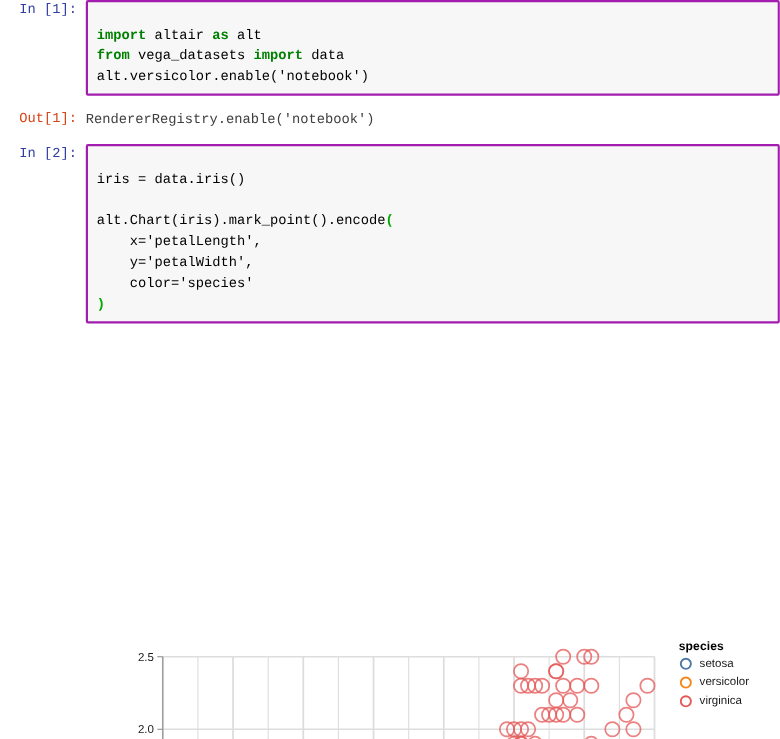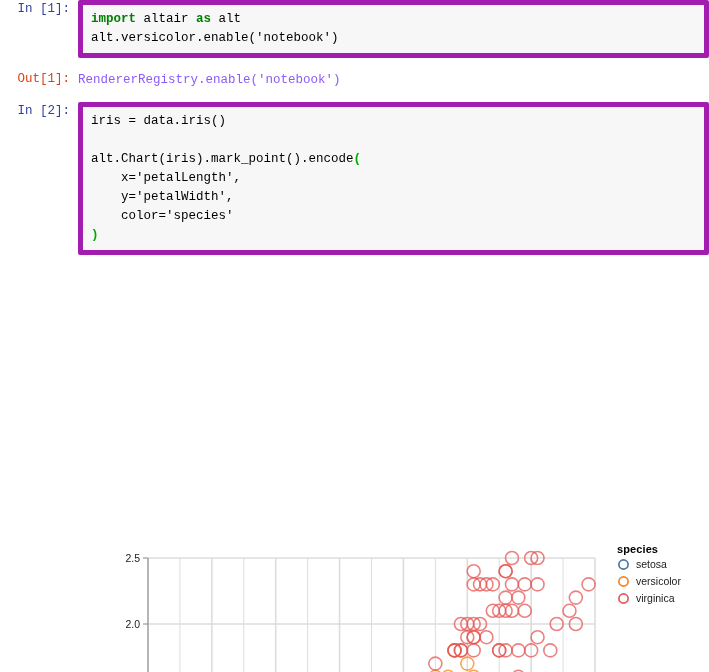--- a/index.html
+++ b/index.html
@@ -36,38 +36,38 @@
     font-size: 12.5px;
     line-height: 19px;
     white-space: pre;
   }
   .prompt-in   { color: #303F9F; }
   .prompt-out  { color: #D84315; padding-left: 12px; }
 
   .input-area {
     flex: 1;
     background: #f7f7f7;
-    border: 5px solid #a21caf;
+    border: 2px solid #a21caf;
     border-radius: 2px;
-    padding: 5px 0 5px 8px;
+    padding: 21px 0 5px 8px;
     box-sizing: border-box;
     font-family: "Liberation Mono", monospace;
     font-size: 12.5px;
     line-height: 19px;
     white-space: pre;
     color: #000;
     overflow: hidden;
   }
   .output-area {
     flex: 1;
     font-family: "Liberation Mono", monospace;
     font-size: 12.5px;
     line-height: 19px;
     white-space: pre;
-    color: #8b5cf6;
+    color: #404040;
     padding-top: 1px;
   }
 
   .tok-kw   { color: #008000; font-weight: bold; }
   .tok-str  { color: #000000; }
   .tok-punc { color: #00aa00; font-weight: bold; }
 
   .cell-gap { height: 12px; }
 
   
@@ -130,21 +130,21 @@
     color: #1a1a1a;
   }
 </style>
 </head>
 <body>
 
 <div class="notebook">
 
   <div class="cell">
     <div class="prompt prompt-in">In [1]:</div>
-    <div class="input-area" id="code-1"><div><span class="tok-kw">import</span><span> altair </span><span class="tok-kw">as</span><span> alt</span></div><div><span>alt.versicolor.enable(</span><span class="tok-str">'notebook'</span><span>)</span></div></div>
+    <div class="input-area" id="code-1"><div><span class="tok-kw">import</span><span> altair </span><span class="tok-kw">as</span><span> alt</span></div><div><span class="tok-kw">from</span><span> vega_datasets </span><span class="tok-kw">import</span><span> data</span></div><div><span>alt.versicolor.enable(</span><span class="tok-str">'notebook'</span><span>)</span></div></div>
   </div>
 
   <div class="cell-gap"></div>
 
   <div class="cell">
     <div class="prompt prompt-out">Out[1]:</div>
     <div class="output-area" id="code-2"><div><span>RendererRegistry.enable('notebook')</span></div></div>
   </div>
 
   <div class="cell-gap"></div>

